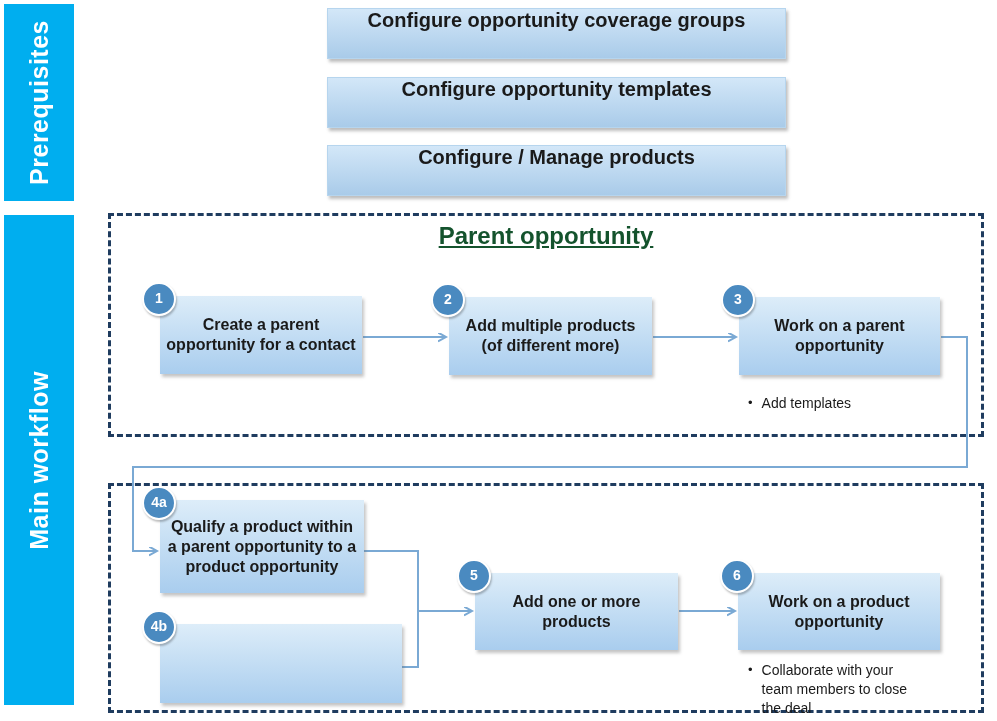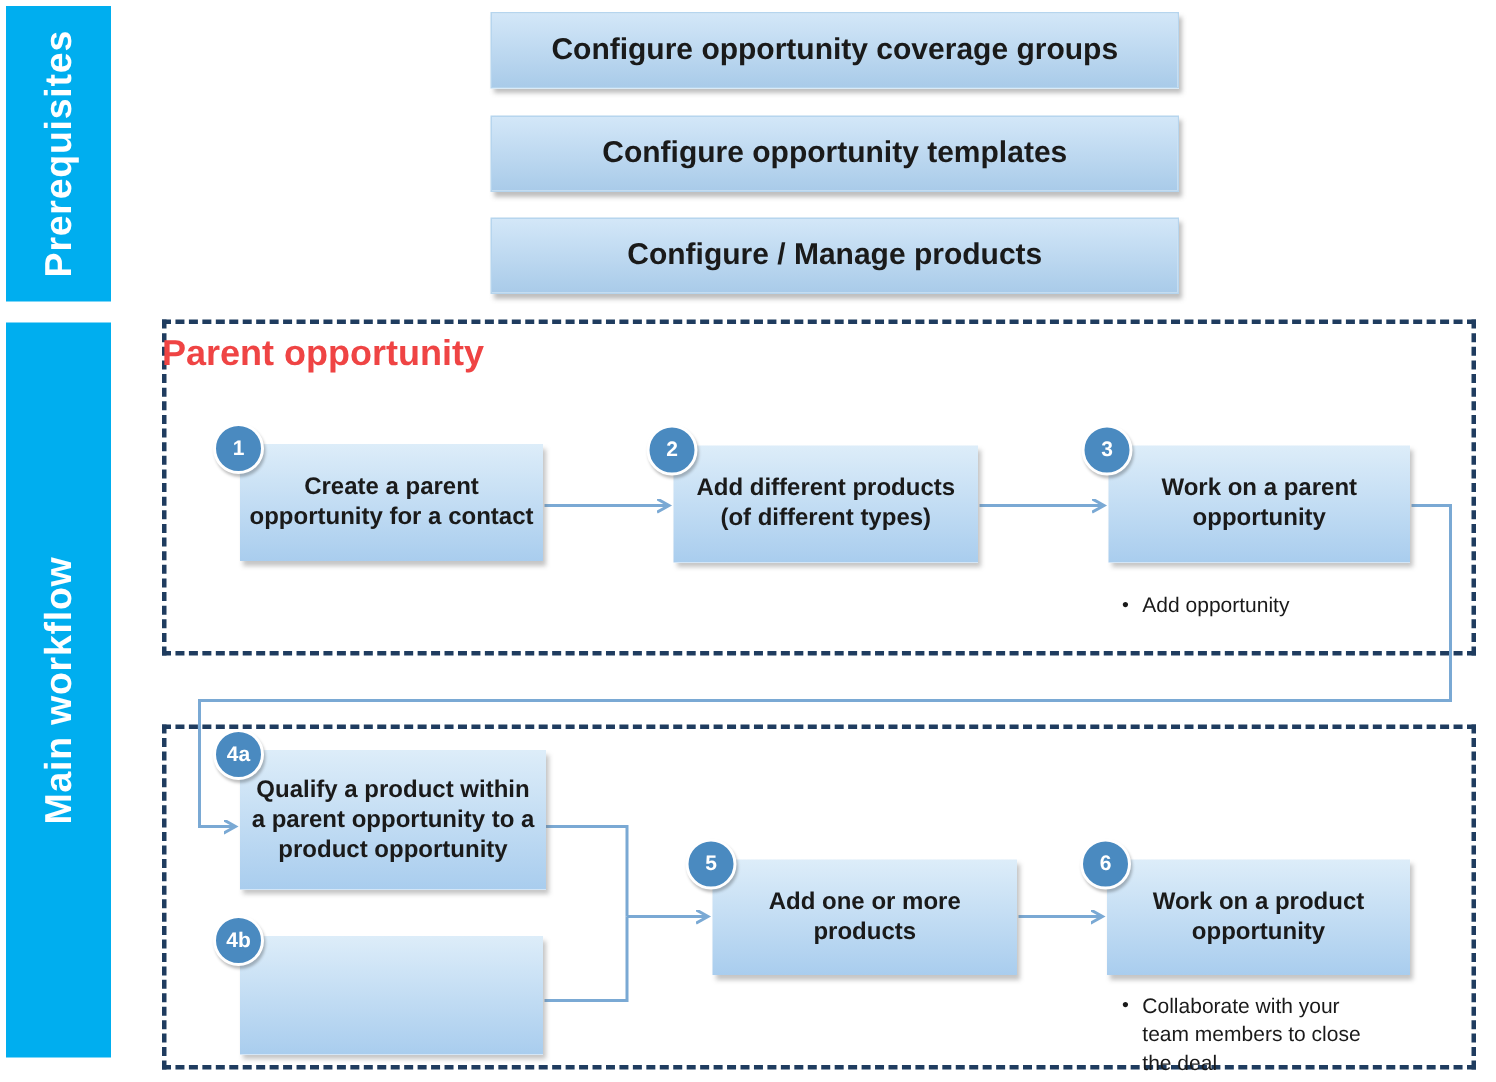--- a/index.html
+++ b/index.html
@@ -20,55 +20,55 @@
     color:#ffffff; font-weight:bold; font-size:25px; letter-spacing:.5px;
     white-space:nowrap;
   }
 
   
   .config-box {
     position:absolute; left:327px; width:457px; height:49px;
     background:linear-gradient(180deg,#d3e7f8 0%,#a9cbe9 100%);
     border:1px solid #b6d5ee;
     box-shadow:2px 3px 3px rgba(110,110,110,.45);
-    display:flex; align-items:center; justify-content:center;
+    display:flex; justify-content:center;
     font-weight:bold; font-size:20px; color:#1a1a1a;
   }
 
   
   .dashed-section {
     position:absolute; left:108px; width:876px;
     border:3px dashed #1f3c5f; box-sizing:border-box; background:transparent;
   }
   .section-parent  { top:213px; height:224px; }
   .section-product { top:483px; height:230px; }
   .section-title {
-    position:absolute; left:108px; width:876px; text-align:left;
-    font-weight:bold; font-size:24px; color:#ef4444;
+    position:absolute; left:108px; width:876px; text-align:center;
+    font-weight:bold; font-size:24px; color:#14532d;text-decoration:underline;
   }
   .title-parent  { top:222px; }
   .title-product { top:490px; }
 
   
   svg.connectors { position:absolute; left:0; top:0; pointer-events:none; }
 
   
   .step {
     position:absolute;
     background:linear-gradient(180deg,#ddedf9 0%,#a9cdee 100%);
     box-shadow:2px 3px 3px rgba(110,110,110,.4);
     display:flex; align-items:center; justify-content:center;
     text-align:center; font-weight:bold; font-size:16px; line-height:1.25;
     color:#1a1a1a; padding:4px 6px; box-sizing:border-box;
   }
   .step-1  { left:160px; top:296px; width:202px; height:78px; }
   .step-2  { left:449px; top:297px; width:203px; height:78px; }
   .step-3  { left:739px; top:297px; width:201px; height:78px; }
   .step-4a { left:160px; top:500px; width:204px; height:93px; }
-  .step-4b { left:160px; top:624px; width:202px; height:79px; }
+  .step-4b { left:160px; top:624px; width:242px; height:79px; }
   .step-5  { left:475px; top:573px; width:203px; height:77px; }
   .step-6  { left:738px; top:573px; width:202px; height:77px; }
 
   .badge {
     position:absolute; left:-18px; top:-14px; width:30px; height:30px;
     border-radius:50%; background:#4a8ac0; border:2px solid #ffffff;
     color:#ffffff; font-weight:bold; font-size:14px;
     display:flex; align-items:center; justify-content:center;
     box-shadow:1px 2px 2px rgba(0,0,0,.25);
   }
@@ -124,29 +124,29 @@
       <path d="M679,611 L734,611" marker-end="url(#arrow)"></path>
     </g>
   </svg>
 
   <div class="step step-1">
     <div class="badge">1</div>
     <span>Create a parent opportunity for a contact</span>
   </div>
   <div class="step step-2">
     <div class="badge">2</div>
-    <span>Add different products (of different types)</span>
+    <span>Add multiple products (of different more)</span>
   </div>
   <div class="step step-3">
     <div class="badge">3</div>
     <span>Work on a parent opportunity</span>
   </div>
   <div class="bullet bullet-activities">
     <span class="dot">•</span>
-    <span>Add opportunity</span>
+    <span>Add templates</span>
   </div>
 
   <div class="step step-4a">
     <div class="badge">4a</div>
     <span>Qualify a product within a parent opportunity to a product opportunity</span>
   </div>
   <div class="step step-4b">
     <div class="badge">4b</div>
   </div>
   <div class="step step-5">

